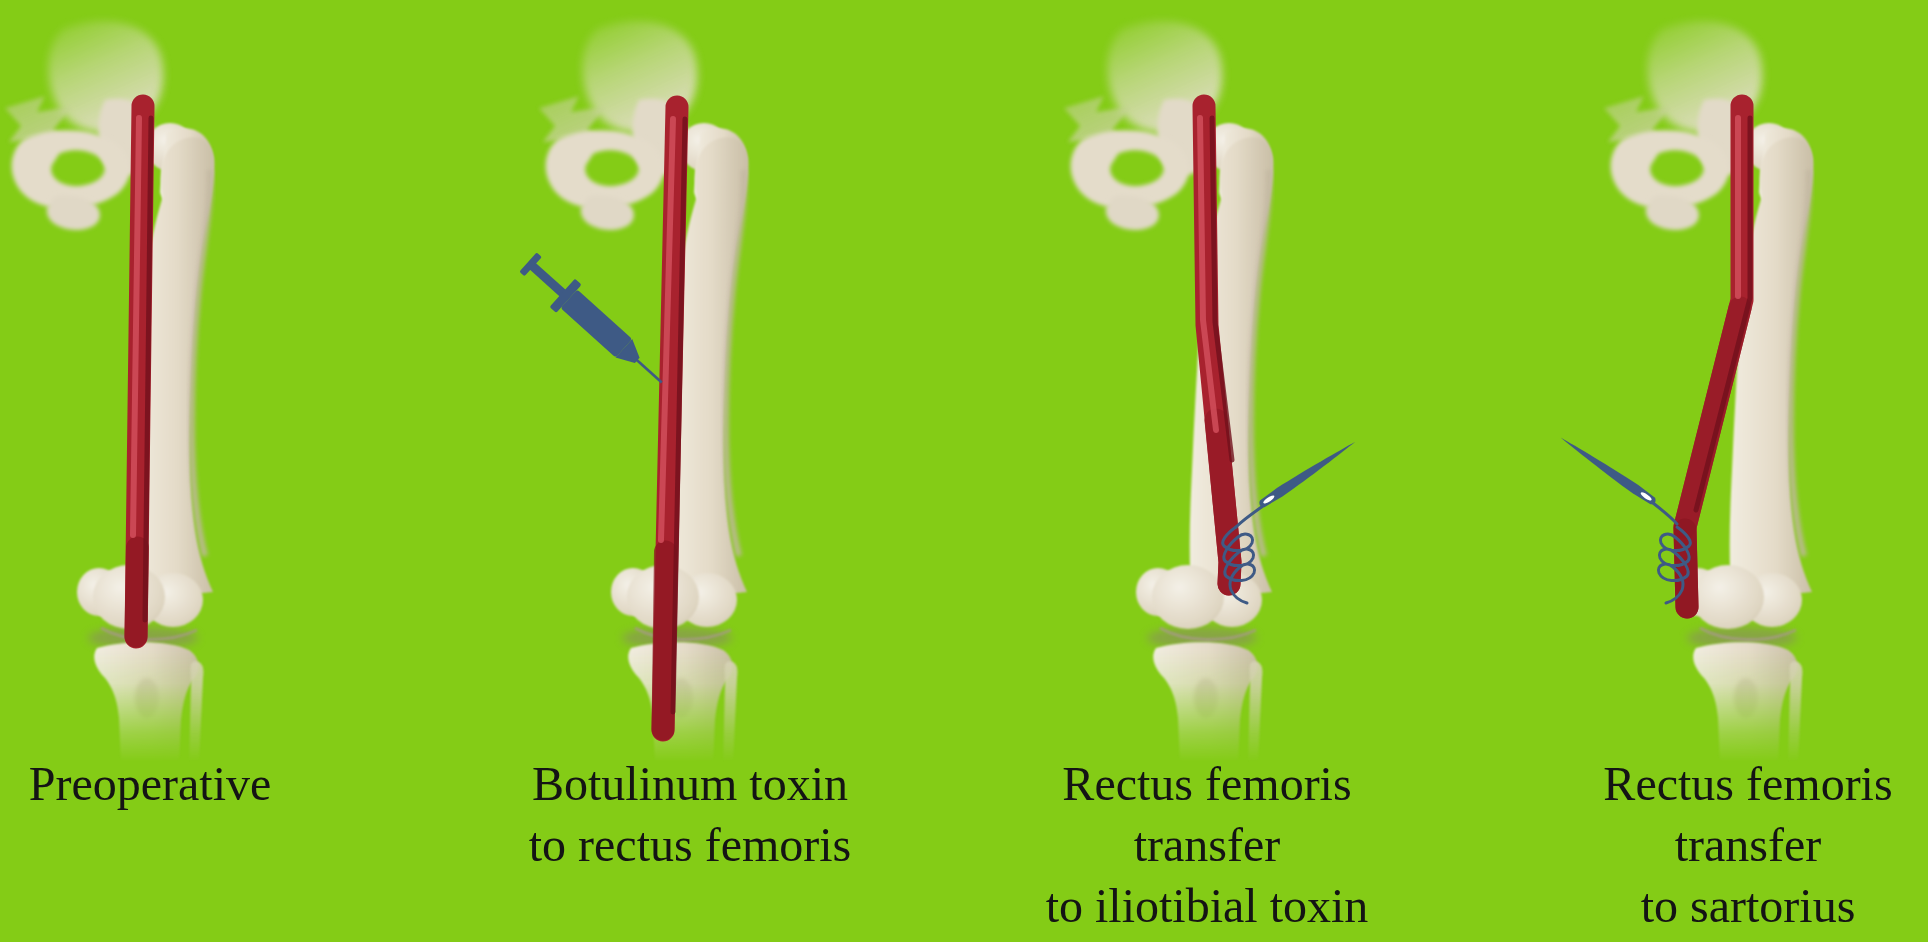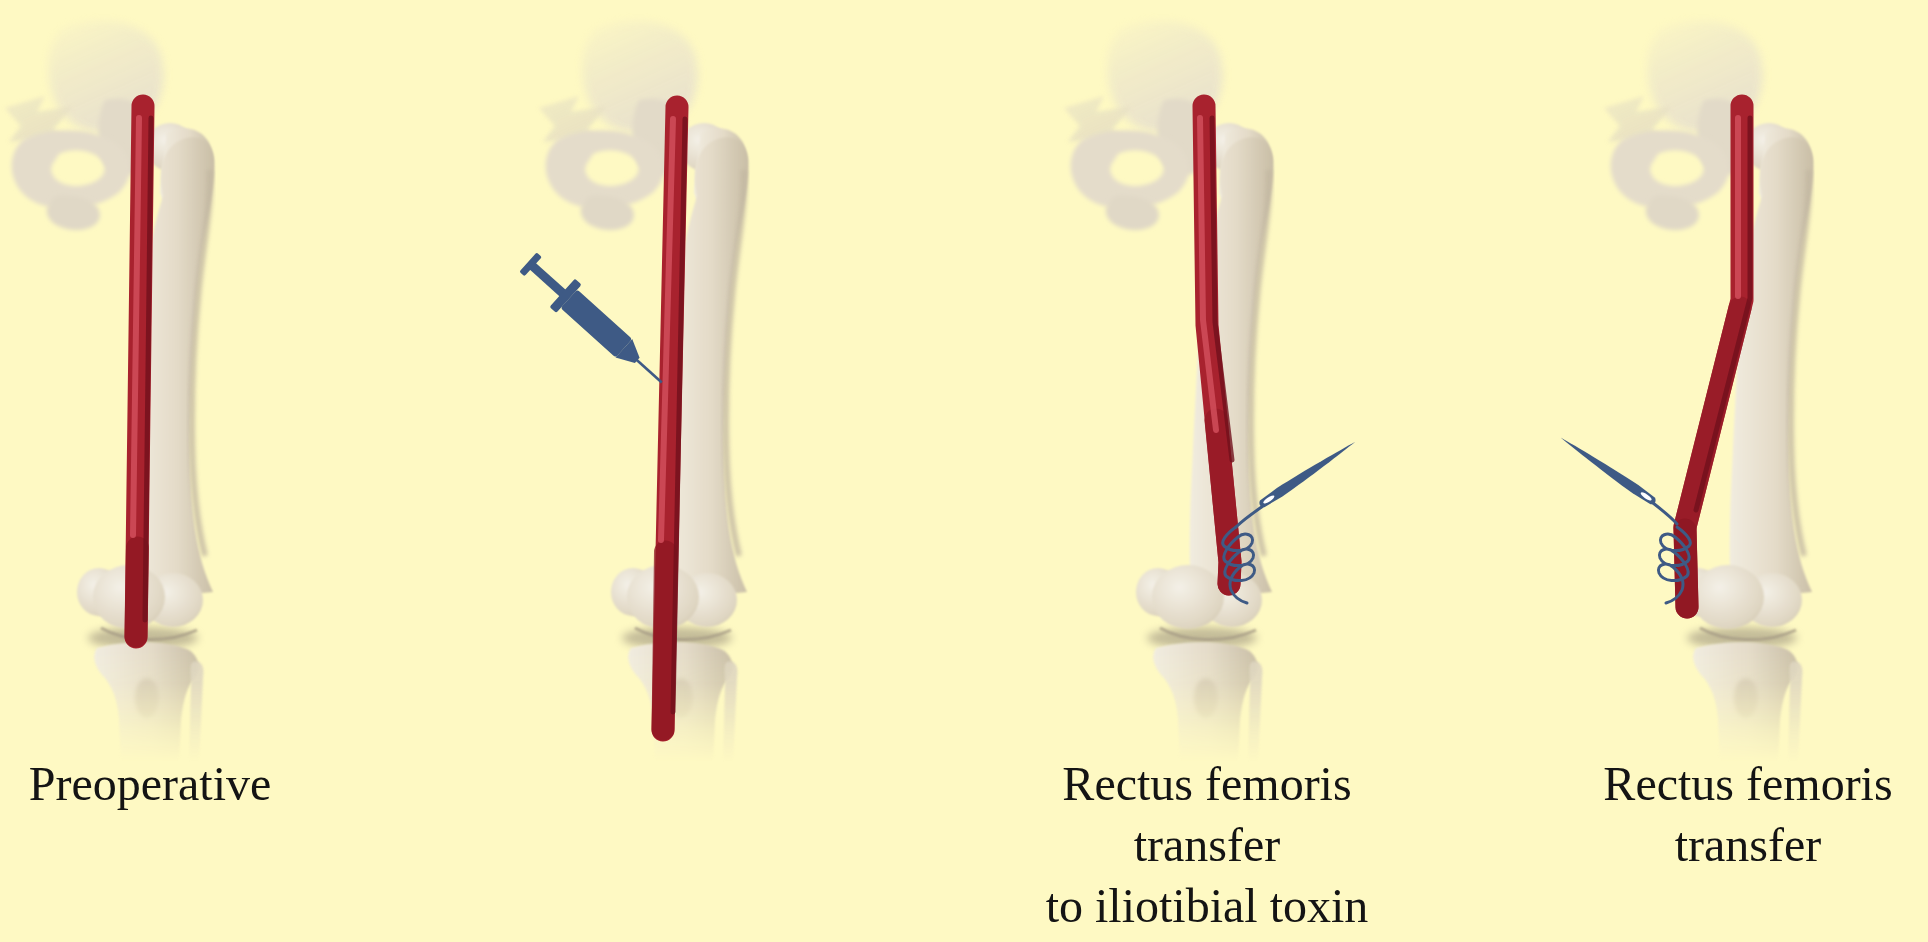--- a/index.html
+++ b/index.html
@@ -1,16 +1,16 @@
 <!DOCTYPE html>
 <html><head>
 <meta charset="utf-8">
 <style>
   html,body{margin:0;padding:0;background:#FFFFFF;}
-  .stage{position:relative;width:1928px;height:942px;background:#fef9c3;overflow:hidden;
+  .stage{position:relative;width:1928px;height:942px;background:#84cc16;overflow:hidden;
          font-family:"Liberation Serif",serif;}
   .panel-svg{position:absolute;top:0;height:765px;width:482px;}
   .caption{position:absolute;top:753px;transform:translateX(-50%);text-align:center;
            font-size:48px;line-height:61px;color:#141414;white-space:nowrap;}
   .caption div{margin:0;padding:0;}
 </style>
 </head>
 <body>
 
 <div class="stage">
@@ -158,24 +158,27 @@
                C 238,560 245,571 241,576 C 233,583 217,582 213,573 C 210,565 220,561 227,567
                C 235,574 239,582 236,590 C 233,597 227,601 220,603"></path>
     </g>
     <use href="#needle" xlink:href="#needle" transform="translate(201,497) rotate(-145.4)"></use>
   </svg>
 
   <div class="caption" style="left:150px">
     <div>Preoperative</div>
   </div>
   <div class="caption" style="left:690px">
+    <div>Botulinum toxin</div>
+    <div>to rectus femoris</div>
   </div>
   <div class="caption" style="left:1207px">
     <div>Rectus femoris</div>
     <div>transfer</div>
     <div>to iliotibial toxin</div>
   </div>
   <div class="caption" style="left:1748px">
     <div>Rectus femoris</div>
     <div>transfer</div>
+    <div>to sartorius</div>
   </div>
 
 </div>
 
 </body></html>

